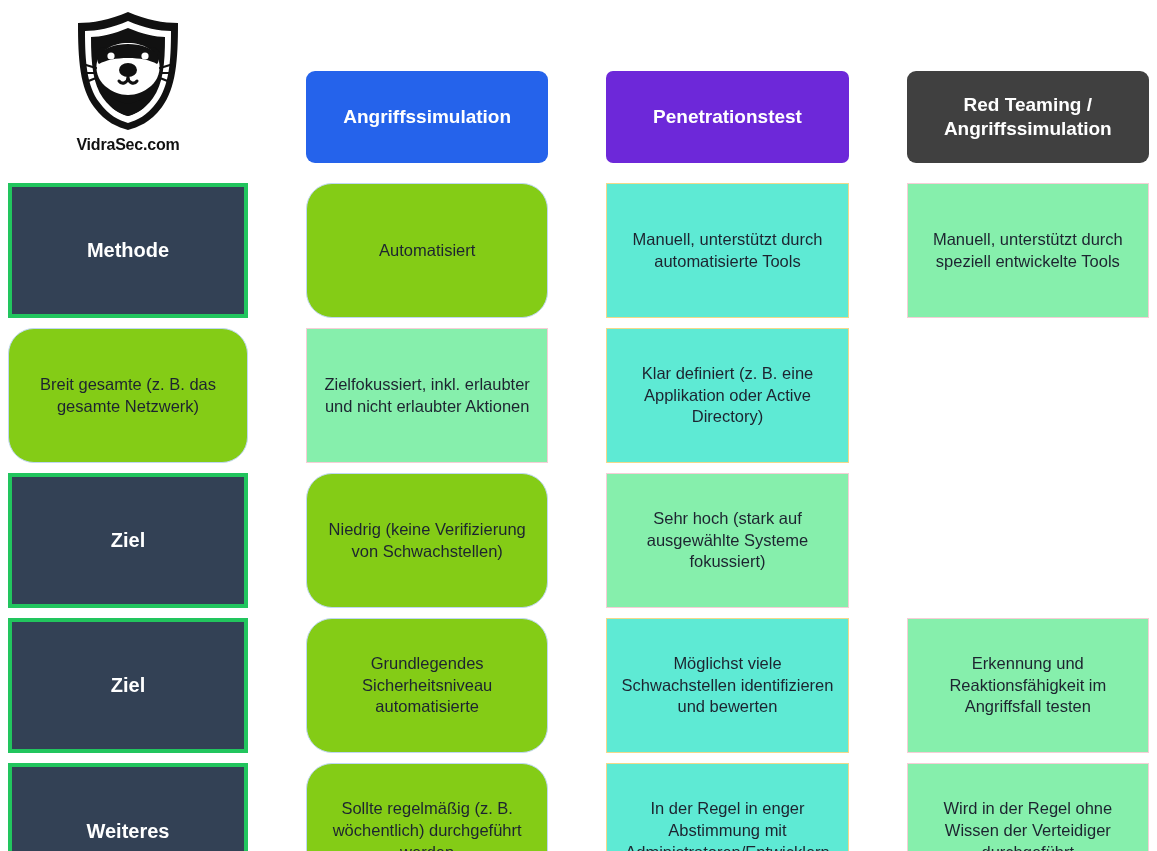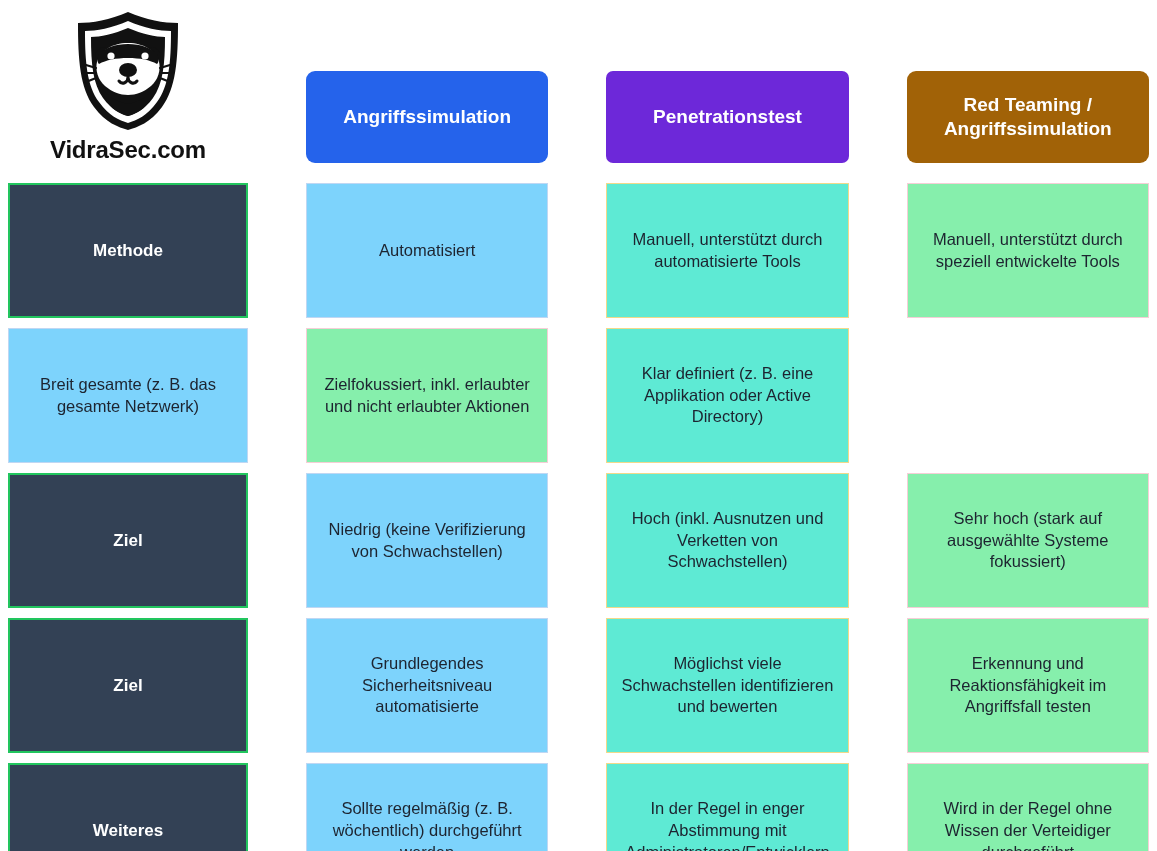--- a/index.html
+++ b/index.html
@@ -44,21 +44,21 @@
     padding-top: 2px;
     box-sizing: border-box;
   }
   .brand-logo {
     width: 112px;
     height: 122px;
     display: block;
   }
   .brand-name {
     margin-top: 4px;
-    font-size: 24px;
+    font-size: 16px;
     font-weight: bold;
     color: #111111;
     letter-spacing: -0.2px;
     white-space: nowrap;
   }
 
   
   .col-head {
     grid-row: 1;
     align-self: end;
@@ -71,52 +71,52 @@
     text-align: center;
     color: #ffffff;
     font-size: 19px;
     font-weight: bold;
     line-height: 1.25;
     padding: 0 10px;
     box-sizing: border-box;
   }
   .col-head.c1 { grid-column: 2; background: #2563eb; }
   .col-head.c2 { grid-column: 3; background: #6d28d9; border-radius: 7px; }
-  .col-head.c3 { grid-column: 4; background: #a16207; margin-top: 7px; }
+  .col-head.c3 { grid-column: 4; background: #404040; margin-top: 7px; }
 
   
   .row-label {
     grid-column: 1;
     background: #334155;
-    border: 2px solid #22c55e;
+    border: 4px solid #22c55e;
     display: flex;
     align-items: center;
     justify-content: center;
     color: #ffffff;
-    font-size: 17px;
+    font-size: 20px;
     font-weight: bold;
     text-align: center;
     box-sizing: border-box;
   }
 
   
   .cell {
     display: flex;
     align-items: center;
     justify-content: center;
     text-align: center;
     font-size: 16.5px;
     line-height: 1.32;
     color: #1d2430;
     padding: 6px 12px;
     box-sizing: border-box;
     border-width: 1px;
     border-style: solid;
   }
-  .cell.v1 { background: #7dd3fc; border-color: #bfd7f3; }
+  .cell.v1 { background: #84cc16; border-color: #bfd7f3; border-radius: 26px; }
   .cell.v2 { background: #5eead4; border-color: #f1d98a; }
   .cell.v3 { background: #86efac; border-color: #f5ced6; }
 </style>
 </head>
 <body>
 
 <div id="table-wrap">
   <div class="grid">
 
     <div class="brand">
@@ -150,21 +150,20 @@
     <div class="cell v1">Automatisiert</div>
     <div class="cell v2">Manuell, unterstützt durch automatisierte Tools</div>
     <div class="cell v3">Manuell, unterstützt durch speziell entwickelte Tools</div>
 
     <div class="cell v1">Breit gesamte (z. B. das gesamte Netzwerk)</div>
     <div class="cell v3">Zielfokussiert, inkl. erlaubter und nicht erlaubter Aktionen</div>
     <div class="cell v2">Klar definiert (z. B. eine Applikation oder Active Directory)</div>
 
     <div class="row-label">Ziel</div>
     <div class="cell v1">Niedrig (keine Verifizierung von Schwachstellen)</div>
-    <div class="cell v2">Hoch (inkl. Ausnutzen und Verketten von Schwachstellen)</div>
     <div class="cell v3">Sehr hoch (stark auf ausgewählte Systeme fokussiert)</div>
 
     <div class="row-label">Ziel</div>
     <div class="cell v1">Grundlegendes Sicherheitsniveau automatisierte</div>
     <div class="cell v2">Möglichst viele Schwachstellen identifizieren und bewerten</div>
     <div class="cell v3">Erkennung und Reaktionsfähigkeit im Angriffsfall testen</div>
 
     <div class="row-label">Weiteres</div>
     <div class="cell v1">Sollte regelmäßig (z. B. wöchentlich) durchgeführt werden</div>
     <div class="cell v2">In der Regel in enger Abstimmung mit Administratoren/Entwicklern</div>

